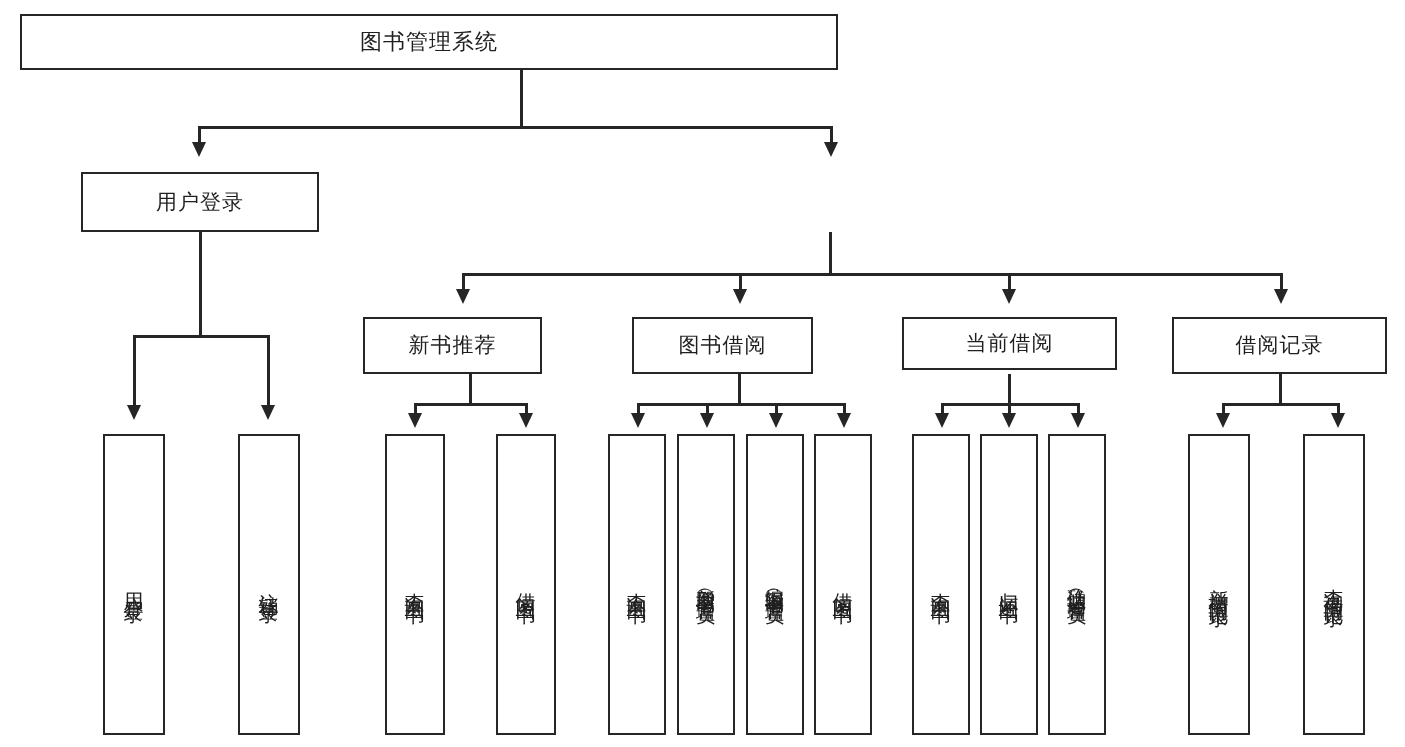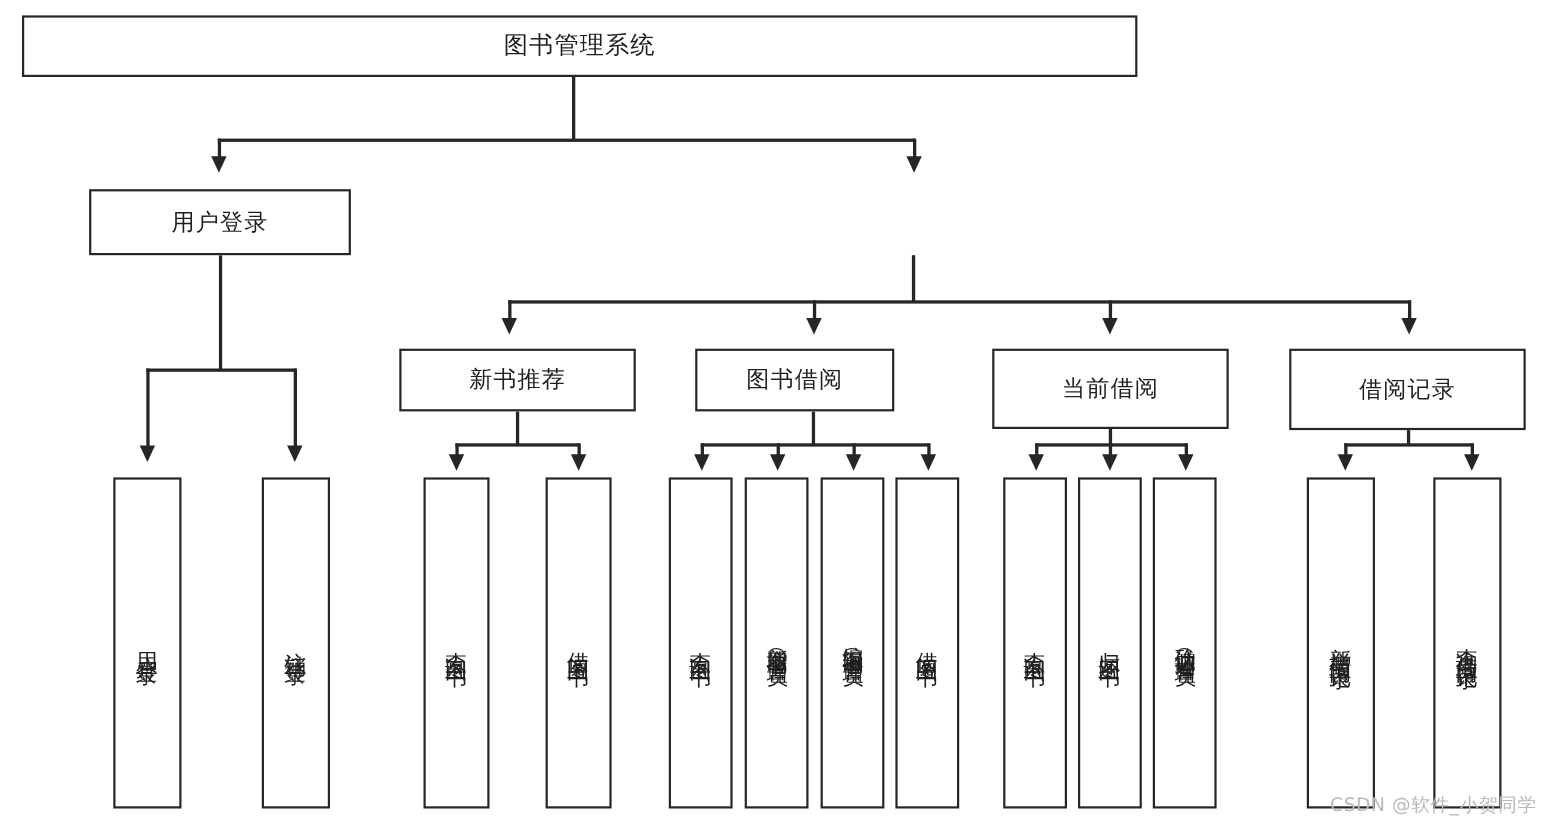--- a/index.html
+++ b/index.html
@@ -85,21 +85,21 @@
     z-index: 6;
     white-space: nowrap;
     font-family: "DejaVu Sans", "Liberation Sans", sans-serif;
   }
 </style>
 </head>
 <body>
 
 <div id="canvas">
 
-  <div class="node root" style="left:20px; top:14px; width:1014px; height:56px;">
+  <div class="node root" style="left:20px; top:14px; width:818px; height:56px;font-family:Liberation Serif, serif;">
     <span class="label">图书管理系统</span>
   </div>
 
   <div class="line vline" style="left:520px; top:70px; width:2.5px; height:58px;"></div>
 
   <div class="line hline" style="left:198px; top:126px; width:634px; height:2.5px;"></div>
 
   <div class="line vline" style="left:198px; top:126px; width:2.5px; height:18px;"></div>
   <div class="line vline" style="left:830px; top:126px; width:2.5px; height:18px;"></div>
   <div class="arrow" style="left:192px; top:142px;"></div>
@@ -120,30 +120,30 @@
   <div class="line hline" style="left:462px; top:273px; width:820px; height:2.5px;"></div>
   <div class="line vline" style="left:462px; top:273px; width:2.5px; height:18px;"></div>
   <div class="line vline" style="left:739px; top:273px; width:2.5px; height:18px;"></div>
   <div class="line vline" style="left:1008px; top:273px; width:2.5px; height:18px;"></div>
   <div class="line vline" style="left:1280px; top:273px; width:2.5px; height:18px;"></div>
   <div class="arrow" style="left:456px; top:289px;"></div>
   <div class="arrow" style="left:733px; top:289px;"></div>
   <div class="arrow" style="left:1002px; top:289px;"></div>
   <div class="arrow" style="left:1274px; top:289px;"></div>
 
-  <div class="node" style="left:363px; top:317px; width:215px; height:57px;">
+  <div class="node" style="left:363px; top:317px; width:179px; height:57px;">
     <span class="label">新书推荐</span>
   </div>
   <div class="node" style="left:632px; top:317px; width:181px; height:57px;">
     <span class="label">图书借阅</span>
   </div>
-  <div class="node" style="left:902px; top:317px; width:215px; height:73px;">
+  <div class="node" style="left:902px; top:317px; width:215px; height:53px;">
     <span class="label">当前借阅</span>
   </div>
-  <div class="node" style="left:1172px; top:317px; width:215px; height:74px;">
+  <div class="node" style="left:1172px; top:317px; width:215px; height:57px;">
     <span class="label">借阅记录</span>
   </div>
 
   <div class="line vline" style="left:469px; top:374px; width:2.5px; height:31px;"></div>
   <div class="line hline" style="left:414px; top:403px; width:113px; height:2.5px;"></div>
   <div class="line vline" style="left:414px; top:403px; width:2.5px; height:12px;"></div>
   <div class="line vline" style="left:525px; top:403px; width:2.5px; height:12px;"></div>
   <div class="arrow" style="left:408px; top:413px;"></div>
   <div class="arrow" style="left:519px; top:413px;"></div>
 
@@ -211,15 +211,14 @@
     <span class="label">确认归还（管理员）</span>
   </div>
 
   <div class="node vert" style="left:1188px; top:434px; width:62px; height:301px;">
     <span class="label">新增借阅记录</span>
   </div>
   <div class="node vert" style="left:1303px; top:434px; width:62px; height:301px;">
     <span class="label">查询借阅记录</span>
   </div>
 
-  <div id="watermark">CSDN @软件_小贺同学</div>
 
 </div>
 
 </body></html>

